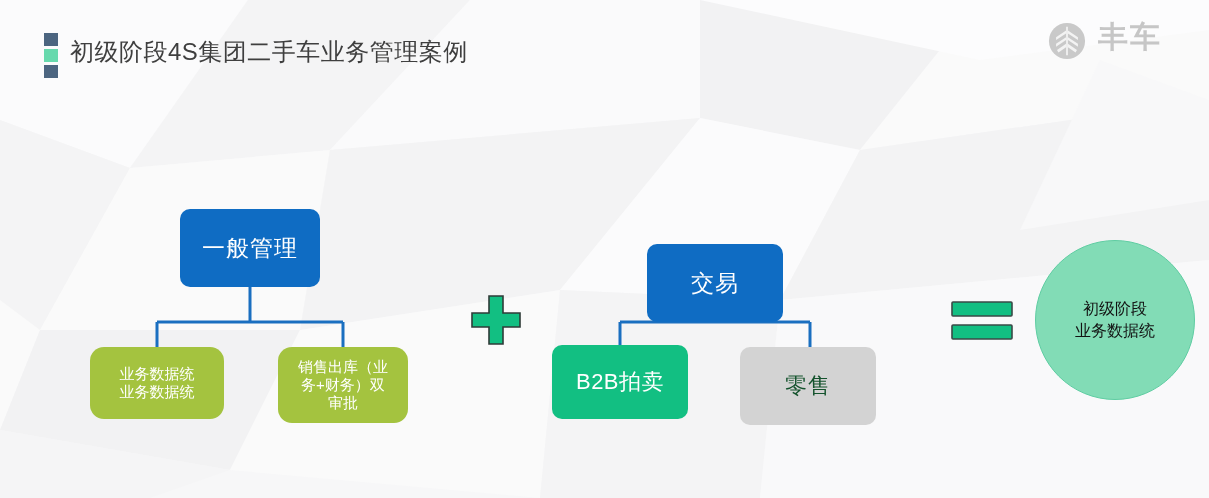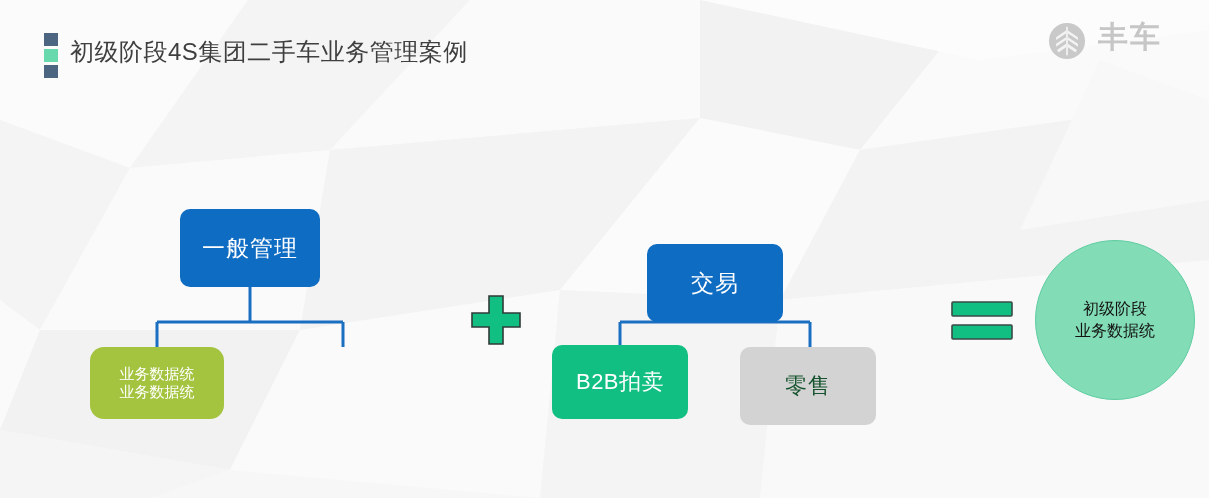--- a/index.html
+++ b/index.html
@@ -154,20 +154,27 @@
     <span>一般管理</span>
   </div>
 
   <div class="node node-olive" style="left:90px;top:347px;width:134px;height:72px;">
     <span>
       <span>业务数据统</span><br>
       <span>业务数据统</span>
     </span>
   </div>
 
+  <div class="node node-olive" style="left:278px;top:347px;width:130px;height:76px;">
+    <span>
+      <span>销售出库（业</span><br>
+      <span>务+财务）双</span><br>
+      <span>审批</span>
+    </span>
+  </div>
 
   <svg class="op" style="left:468px;top:292px;" width="56" height="56" viewBox="0 0 56 56">
     <path d="M21 4 H35 V21 H52 V35 H35 V52 H21 V35 H4 V21 H21 Z" fill="#12bf82" stroke="#2f3b38" stroke-width="1.6"></path>
   </svg>
 
   <div class="node node-blue" style="left:647px;top:209px;width:136px;height:78px;margin-top:35px;">
     <span>交易</span>
   </div>
 
   <div class="node node-emerald" style="left:552px;top:345px;width:136px;height:74px;">

